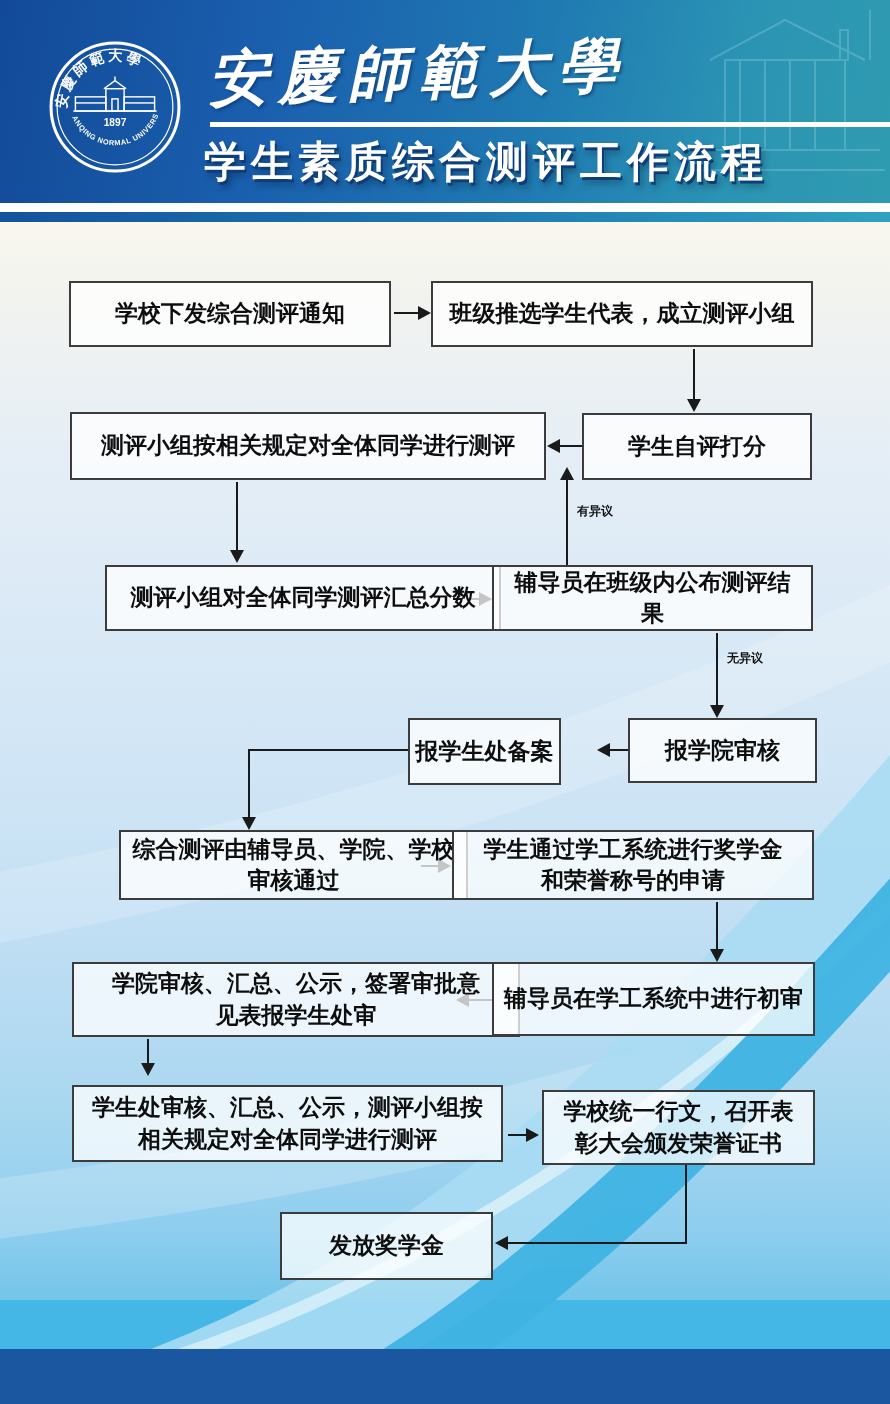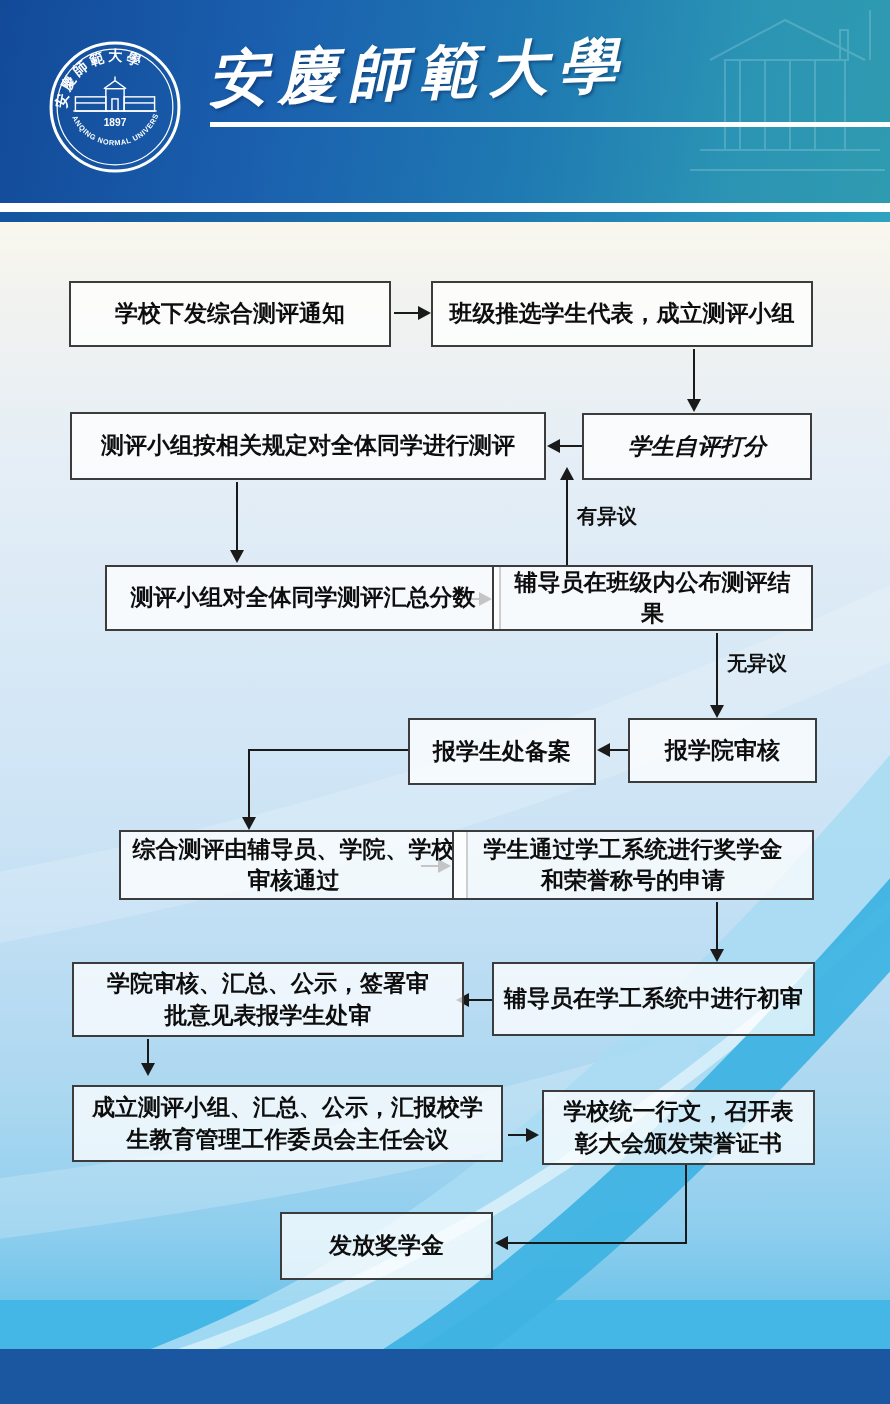--- a/index.html
+++ b/index.html
@@ -29,21 +29,21 @@
       #cde4f5 50%,#bcddf3 63%,#a9d7f0 75%,#8fceee 85%,#62c0e8 95%,#4cb9e6 100%);}
   #band-bright{position:absolute;left:0;top:1300px;width:890px;height:49px;background:#45b7e6;z-index:2;}
   #swoosh-svg{position:absolute;left:0;top:222px;width:890px;height:1182px;z-index:3;pointer-events:none;}
   #footer-bar{position:absolute;left:0;top:1349px;width:890px;height:55px;background:#1a57a0;z-index:4;}
 
   
   .node{position:absolute;box-sizing:border-box;z-index:6;
     background:rgba(255,255,255,.75);border:2px solid #3c3c3c;
     display:flex;align-items:center;justify-content:center;text-align:center;
     color:#0e0e0e;font-weight:700;font-size:23px;line-height:1.35;}
-  .edge-label{position:absolute;z-index:6;color:#111;font-size:20px;font-weight:700;}
+  .edge-label{position:absolute;z-index:6;color:#111;font-size:12px;font-weight:700;}
 
   
   .ln{position:absolute;background:#1a1a1a;z-index:5;}
   .ah{position:absolute;width:0;height:0;z-index:5;}
   .ah-right{border-top:7px solid transparent;border-bottom:7px solid transparent;border-left:13px solid #1a1a1a;}
   .ah-left {border-top:7px solid transparent;border-bottom:7px solid transparent;border-right:13px solid #1a1a1a;}
   .ah-down {border-left:7px solid transparent;border-right:7px solid transparent;border-top:13px solid #1a1a1a;}
   .ah-up   {border-left:7px solid transparent;border-right:7px solid transparent;border-bottom:13px solid #1a1a1a;}
 </style>
 </head>
@@ -89,20 +89,21 @@
         <line x1="66" y1="36" x2="66" y2="40"></line>
       </g>
       <text x="66" y="85" text-anchor="middle" fill="#ffffff" font-size="10" font-weight="bold">1897</text>
       <text fill="#ffffff" font-size="7.2" font-weight="bold" letter-spacing="0.6">
         <textPath href="#sealBotArc" startOffset="2%">ANQING NORMAL UNIVERSITY</textPath>
       </text>
     </svg>
 
     <div id="calligraphy">安慶師範大學</div>
     <div id="divider"></div>
+    <div id="banner-title">学生素质综合测评工作流程</div>
   </div>
   <div id="stripe-white"></div>
   <div id="stripe-blue"></div>
 
   <div id="body-bg"></div>
   <div id="band-bright"></div>
   <svg id="swoosh-svg" viewBox="0 0 890 1182">
     <path d="M -80,700 C 260,640 560,560 980,360" stroke="#ffffff" stroke-opacity="0.18" stroke-width="70" fill="none"></path>
     <path d="M -100,1000 C 200,960 420,930 700,840" stroke="#ffffff" stroke-opacity="0.2" stroke-width="60" fill="none"></path>
     <path d="M 140,1195 C 420,1095 660,900 980,520" stroke="#a9dcf3" stroke-opacity="0.9" stroke-width="120" fill="none"></path>
@@ -112,62 +113,62 @@
   <div id="footer-bar"></div>
 
   <div class="node" style="left:431px;top:281px;width:382px;height:66px;">
     <span>班级推选学生代表，成立测评小组</span>
     </div>
 
   <div class="node" style="left:69px;top:281px;width:322px;height:66px;">
     <span>学校下发综合测评通知</span>
     </div>
 
-  <div class="node" style="left:582px;top:413px;width:230px;height:67px;font-style:italic;">
+  <div class="node" style="left:582px;top:413px;width:230px;height:67px;">
     <span>学生自评打分</span>
     </div>
 
   <div class="node" style="left:70px;top:412px;width:476px;height:68px;">
     <span>测评小组按相关规定对全体同学进行测评</span>
     </div>
 
   <div class="node" style="left:69px;top:565px;width:396px;height:66px;margin-left:36px;">
     <span>测评小组对全体同学测评汇总分数</span>
     </div>
 
   <div class="node" style="left:492px;top:565px;width:321px;height:66px;padding:0 15px;">
     <span>辅导员在班级内公布测评结果</span>
     </div>
 
-  <div class="node" style="left:408px;top:718px;width:188px;height:67px;">
+  <div class="node" style="left:408px;top:718px;width:153px;height:67px;">
     <span>报学生处备案</span>
     </div>
 
   <div class="node" style="left:628px;top:718px;width:189px;height:65px;">
     <span>报学院审核</span>
     </div>
 
   <div class="node" style="left:76px;top:830px;width:349px;height:70px;padding:8px 10px;margin-left:43px;">
     <span>综合测评由辅导员、学院、学校审核通过</span>
     </div>
 
   <div class="node" style="left:452px;top:830px;width:362px;height:70px;padding:16px 22px;">
     <span>学生通过学工系统进行奖学金和荣誉称号的申请</span>
     </div>
 
-  <div class="node" style="left:72px;top:962px;width:392px;height:75px;padding:0 28px;">
+  <div class="node" style="left:72px;top:962px;width:448px;height:75px;padding:0 28px;">
     <span>学院审核、汇总、公示，签署审批意见表报学生处审</span>
     </div>
 
   <div class="node" style="left:492px;top:962px;width:323px;height:74px;padding:0 6px;">
     <span>辅导员在学工系统中进行初审</span>
     </div>
 
   <div class="node" style="left:72px;top:1085px;width:431px;height:77px;padding:0 14px;">
-    <span>成立测评小组、汇总、公示，汇报校学生教育管理工作委员会主任会议</span>
+    <span>学生处审核、汇总、公示，测评小组按相关规定对全体同学进行测评</span>
     </div>
 
   <div class="node" style="left:542px;top:1090px;width:273px;height:75px;padding:0 15px;">
     <span>学校统一行文，召开表彰大会颁发荣誉证书</span>
     </div>
 
   <div class="node" style="left:280px;top:1212px;width:213px;height:68px;">
     <span>发放奖学金</span>
     </div>
 

